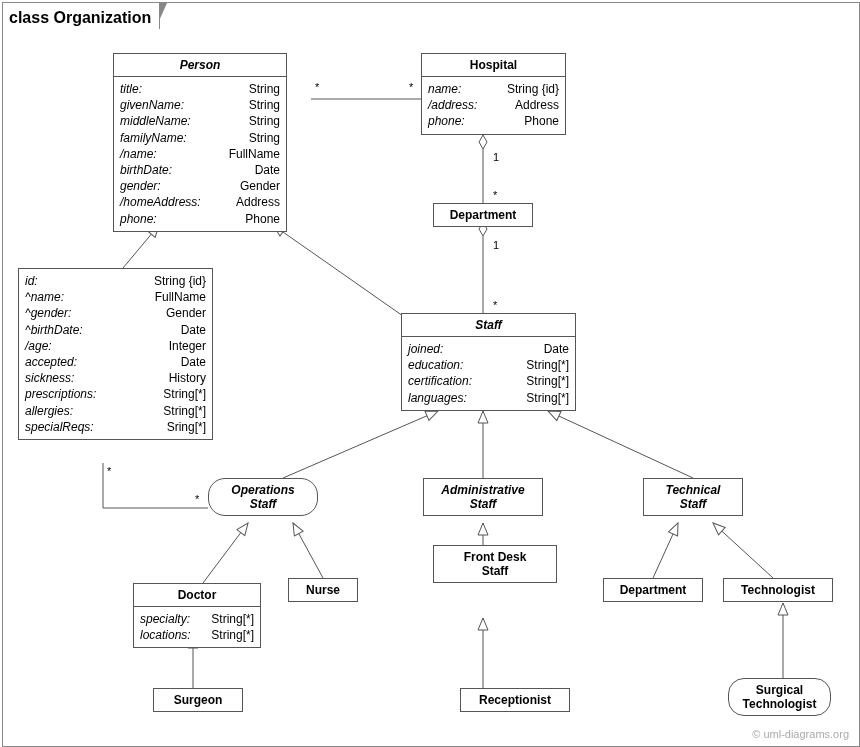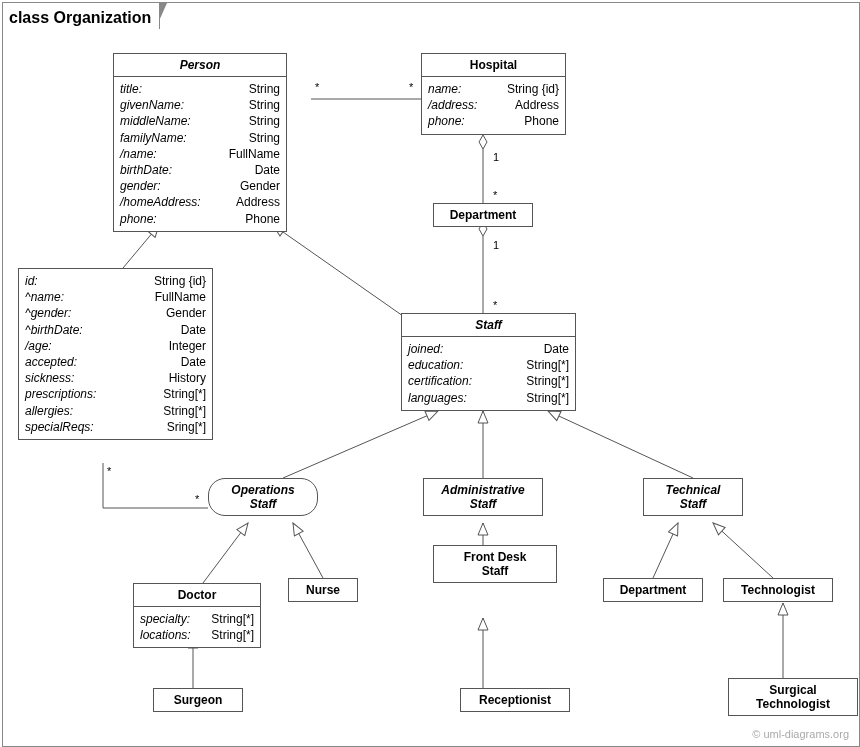--- a/index.html
+++ b/index.html
@@ -316,19 +316,19 @@
   </div>
 
   <div class="class-box" style="left:150px; top:685px; width:90px;">
     <div class="class-name concrete" style="border-bottom:none">Surgeon</div>
   </div>
 
   <div class="class-box" style="left:425px; top:685px; width:110px;margin-left:32px;">
     <div class="class-name concrete" style="border-bottom:none">Receptionist</div>
   </div>
 
-  <div class="class-box" style="left:725px; top:675px; width:130px;">
+  <div class="class-box" style="left:725px; top:675px; width:103px;border-radius:16px;">
     <div class="class-name concrete" style="border-bottom:none; white-space:pre-line;">Surgical
 Technologist</div>
   </div>
 
   <div class="watermark">© uml-diagrams.org</div>
 </div>
 
 </body></html>

